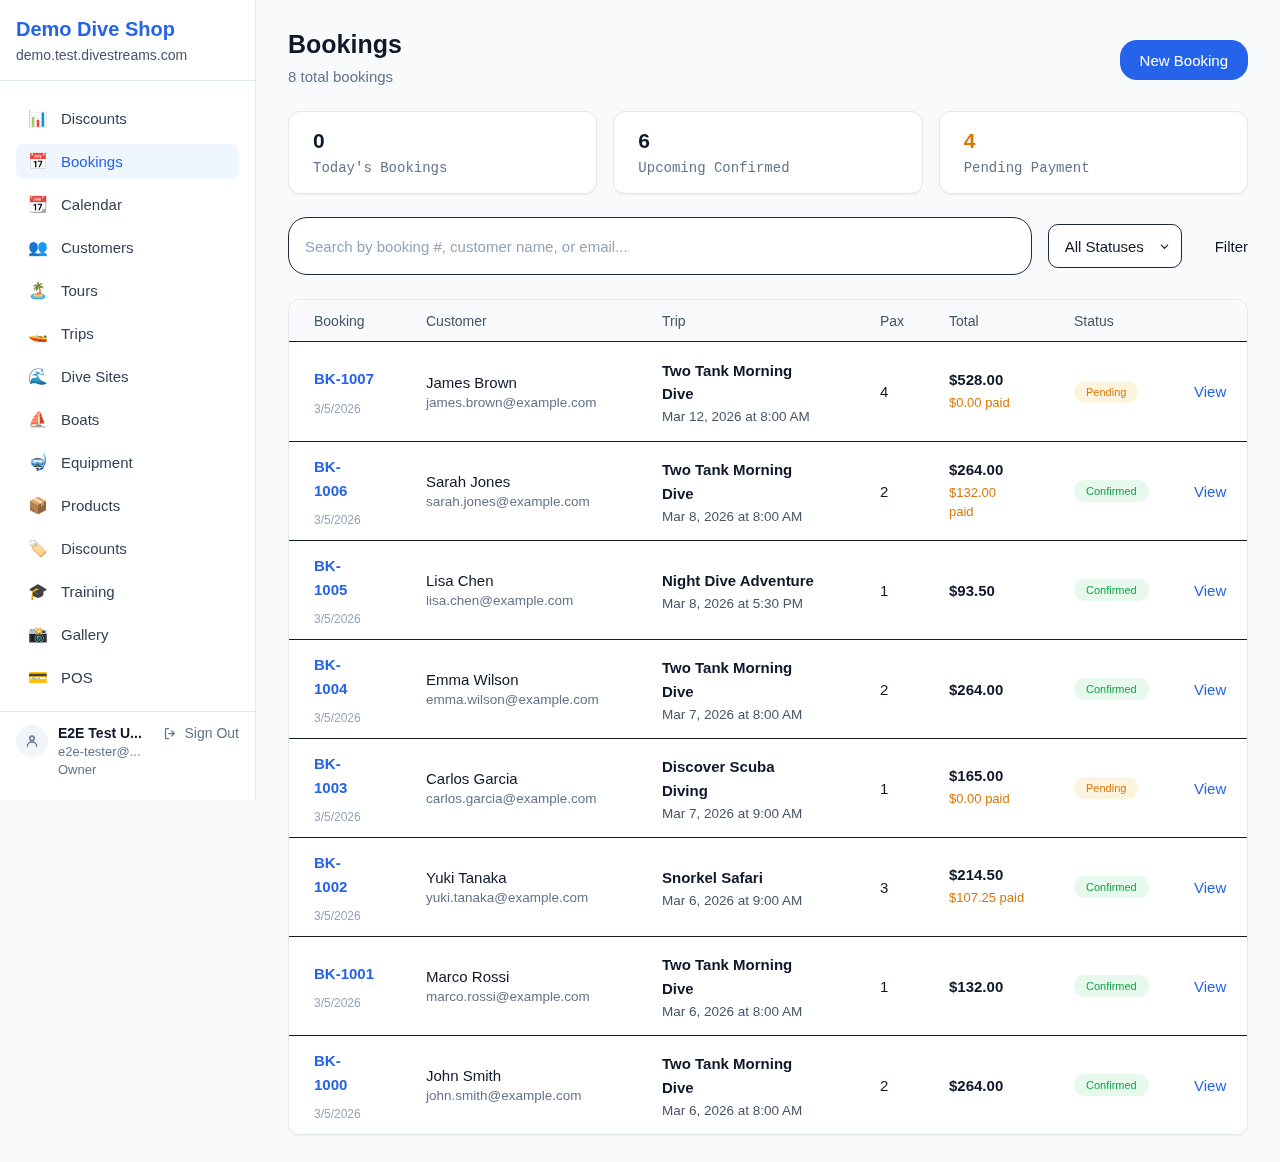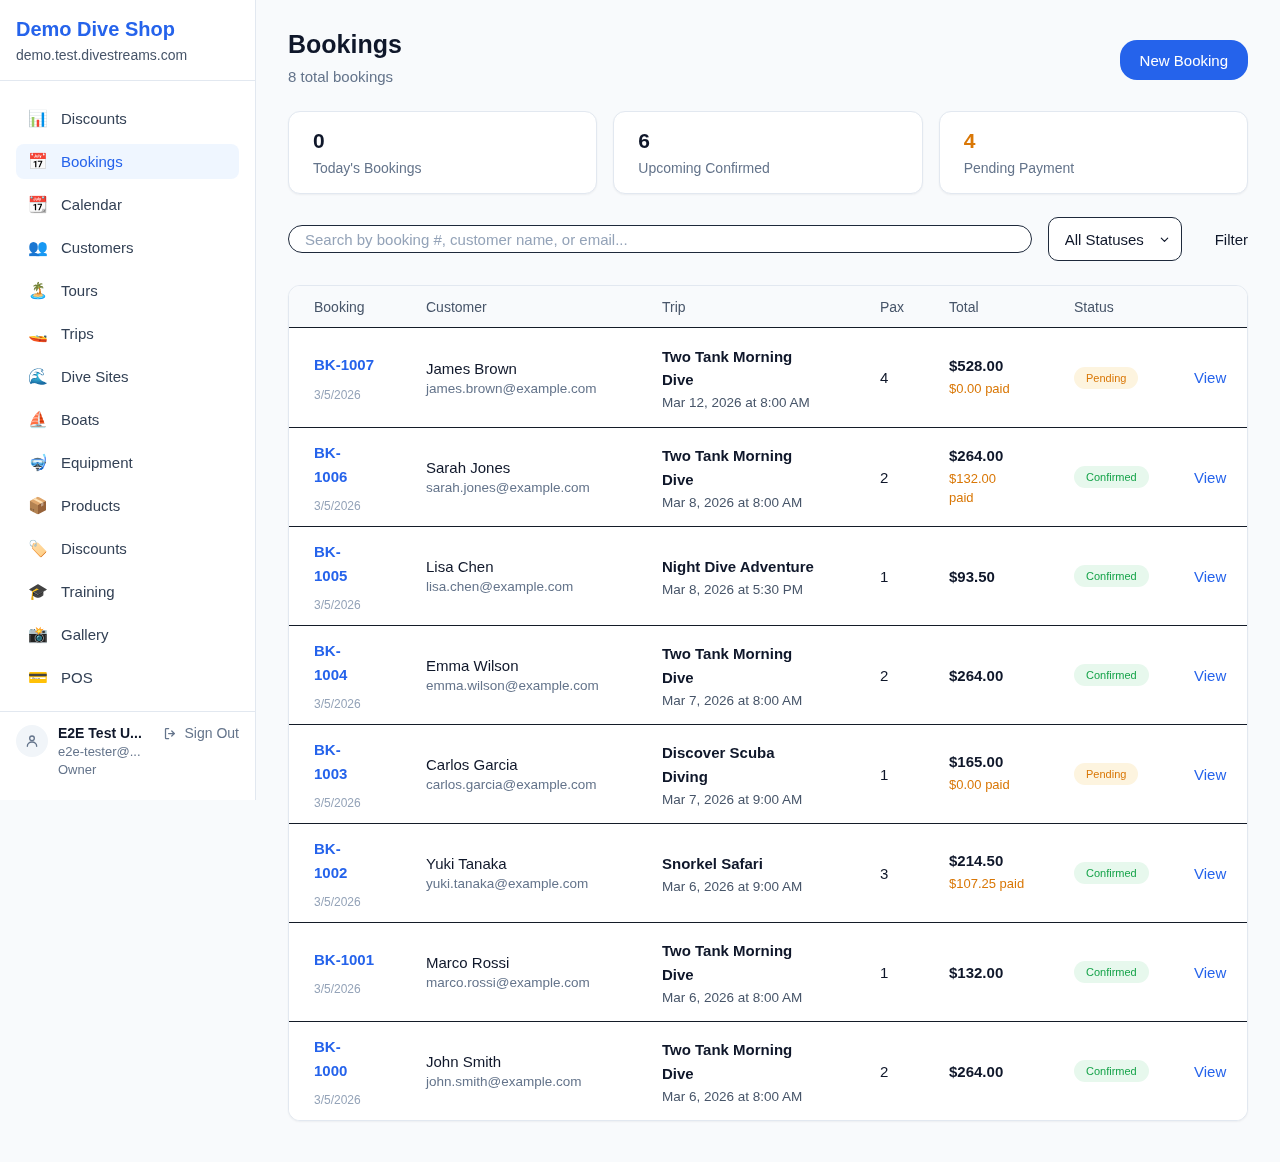--- a/index.html
+++ b/index.html
@@ -57,25 +57,25 @@
     font-size:15px; font-weight:500; font-family:inherit; cursor:pointer;
   }
 
   .stats { display:grid; grid-template-columns:repeat(3,1fr); gap:16px; margin-top:26px; }
   .stat-card {
     background:#fff; border:1px solid #e2e8f0; border-radius:12px;
     padding:17px 24px; box-shadow:0 1px 2px rgba(15,23,42,.05);
   }
   .stat-value { font-size:21px; font-weight:bold; color:#0f172a; }
   .stat-value.orange { color:#d97706; }
-  .stat-label { font-size:14px; color:#64748b; margin-top:7px; }
+  .stat-label { font-size:14px; color:#64748b; margin-top:7px;font-family:Liberation Mono, monospace; }
 
   .controls { display:flex; align-items:center; margin-top:23px; }
   .search-input {
-    flex:1; height:28px; background:#fff; color:#0f172a;
+    flex:1; height:58px; background:#fff; color:#0f172a;
     border:1px solid #1e293b; border-radius:19px; padding:0 16px;
     font-size:15px; font-family:inherit;
   }
   .search-input::placeholder { color:#94a3b8; }
   .select-wrap { position:relative; margin-left:16px; }
   .status-select {
     appearance:none; -webkit-appearance:none;
     height:44px; background:#fff; color:#0f172a;
     border:1px solid #1e293b; border-radius:10px;
     padding:0 36px 0 16px; font-size:15px; font-family:inherit; cursor:pointer;

